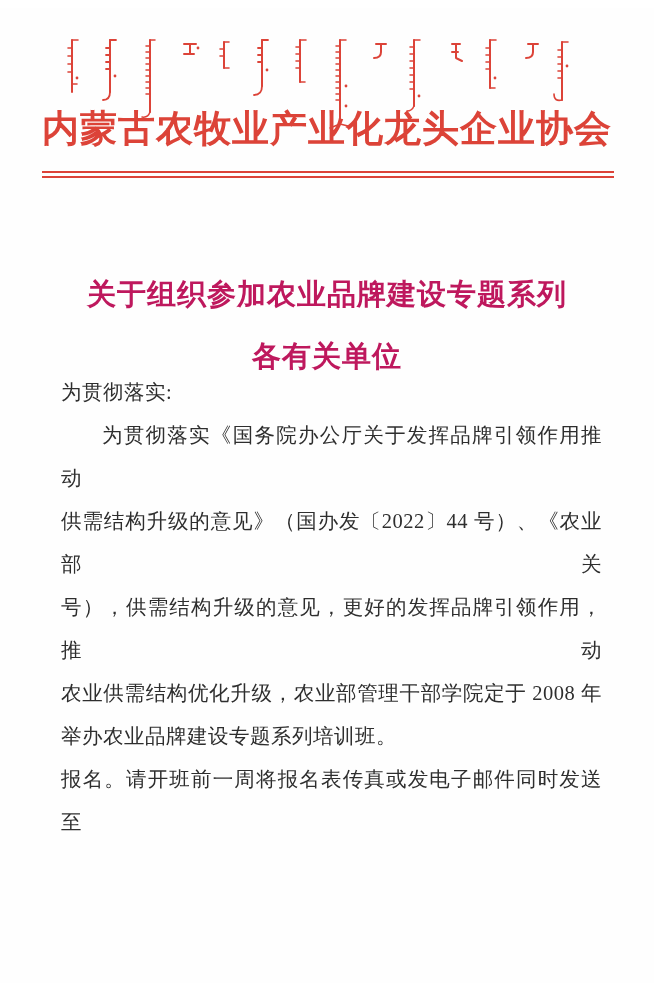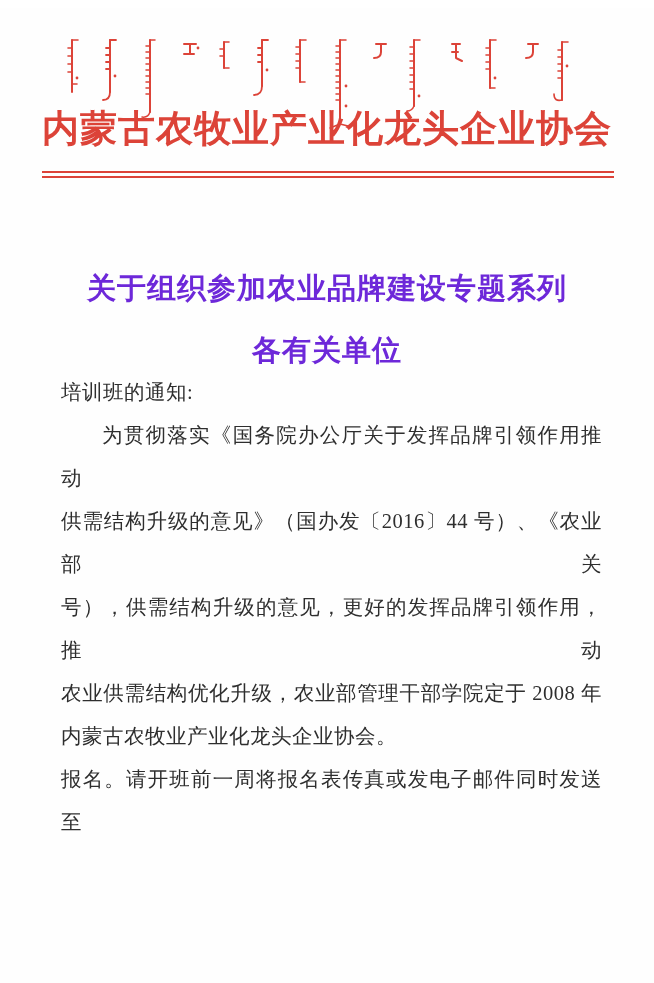--- a/index.html
+++ b/index.html
@@ -38,29 +38,29 @@
     position: absolute;
     top: 163px;
     left: 42px;
     width: 572px;
     height: 7px;
     border-top: 2.5px solid var(--red);
     border-bottom: 2px solid var(--red);
   }
   .doc-title {
     position: absolute;
-    top: 249px;
+    top: 255px;
     left: 0;
     width: 100%;
     text-align: center;
     font-family: "Liberation Sans", "DejaVu Sans", sans-serif;
     font-weight: 700;
     font-size: 29px;
     line-height: 62px;
-    color: #6d28d9;
+    color: #be185d;
     letter-spacing: 1px;
   }
   .body-block {
     position: absolute;
     top: 363px;
     left: 61px;
     width: 541px;
     font-size: 20.5px;
     line-height: 43px;
     color: #2e2e2e;
@@ -160,23 +160,23 @@
   <div class="org-name">内蒙古农牧业产业化龙头企业协会</div>
 
   <div class="double-rule"></div>
 
   <div class="doc-title">
     <div>关于组织参加农业品牌建设专题系列</div>
     <div>各有关单位</div>
   </div>
 
   <div class="body-block">
-    <div class="line">培训班的通知:</div>
+    <div class="line">为贯彻落实:</div>
     <div class="line indent stretch">为贯彻落实《国务院办公厅关于发挥品牌引领作用推动</div>
-    <div class="line stretch">供需结构升级的意见》（国办发〔2016〕44 号）、《农业部关</div>
+    <div class="line stretch">供需结构升级的意见》（国办发〔2022〕44 号）、《农业部关</div>
     <div class="line stretch">号），供需结构升级的意见，更好的发挥品牌引领作用，推动</div>
     <div class="line stretch">农业供需结构优化升级，农业部管理干部学院定于 2008 年</div>
-    <div class="line">内蒙古农牧业产业化龙头企业协会。</div>
+    <div class="line">举办农业品牌建设专题系列培训班。</div>
     <div class="line stretch">报名。请开班前一周将报名表传真或发电子邮件同时发送至</div>
 
   </div>
 
 </div>
 
 </body></html>

